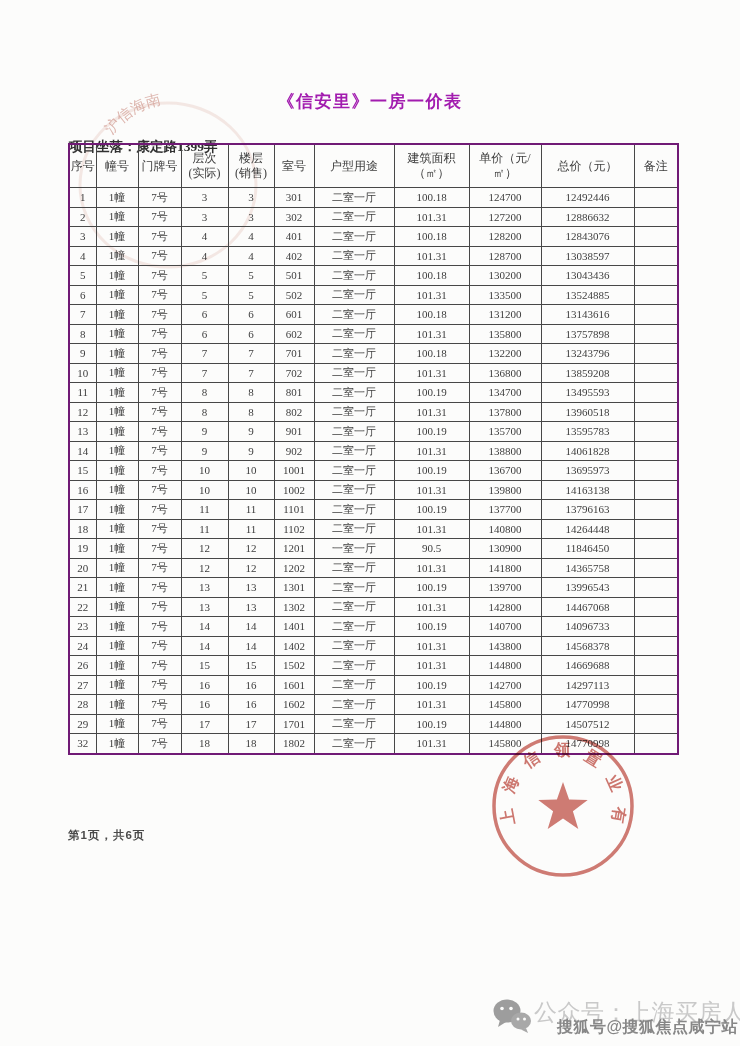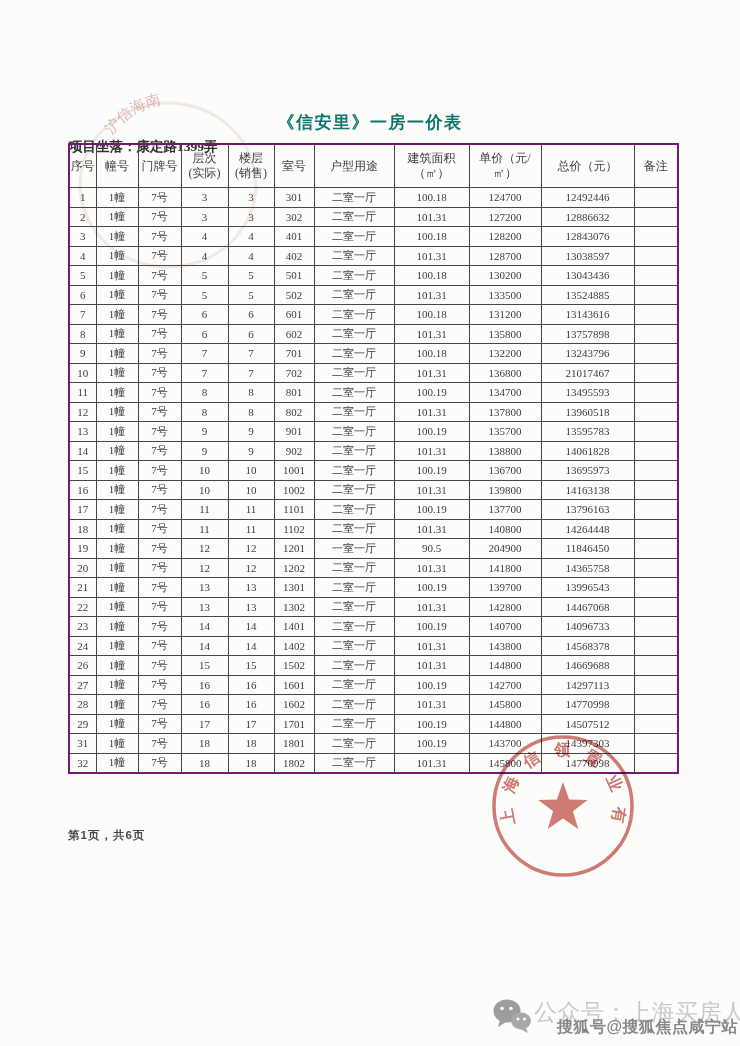--- a/index.html
+++ b/index.html
@@ -10,23 +10,22 @@
   }
   .page{
     position:relative;
     width:740px;height:1046px;
     background:#fcfcfb;
     overflow:hidden;
   }
   .doc-title{
     position:absolute;top:90px;left:0;width:740px;
     text-align:center;
-    font-size:17px;font-weight:bold;color:#0f766e;
+    font-size:17px;font-weight:bold;color:#a21caf;
     letter-spacing:1.5px;
-    margin-top:21px;
   }
   .project-location{
     position:absolute;top:138px;left:69px;
     font-size:13.5px;font-weight:bold;color:#303030;
   }
   table.price-table{
     position:absolute;top:143px;left:68px;
     width:609px;
     border-collapse:collapse;
     table-layout:fixed;
@@ -254,21 +253,21 @@
         <tr>
           <td>10</td>
           <td>1幢</td>
           <td>7号</td>
           <td>7</td>
           <td>7</td>
           <td>702</td>
           <td>二室一厅</td>
           <td>101.31</td>
           <td>136800</td>
-          <td>21017467</td>
+          <td>13859208</td>
           <td></td>
         </tr>
         <tr>
           <td>11</td>
           <td>1幢</td>
           <td>7号</td>
           <td>8</td>
           <td>8</td>
           <td>801</td>
           <td>二室一厅</td>
@@ -370,21 +369,21 @@
         </tr>
         <tr>
           <td>19</td>
           <td>1幢</td>
           <td>7号</td>
           <td>12</td>
           <td>12</td>
           <td>1201</td>
           <td>一室一厅</td>
           <td>90.5</td>
-          <td>204900</td>
+          <td>130900</td>
           <td>11846450</td>
           <td></td>
         </tr>
         <tr>
           <td>20</td>
           <td>1幢</td>
           <td>7号</td>
           <td>12</td>
           <td>12</td>
           <td>1202</td>
@@ -489,33 +488,20 @@
           <td>29</td>
           <td>1幢</td>
           <td>7号</td>
           <td>17</td>
           <td>17</td>
           <td>1701</td>
           <td>二室一厅</td>
           <td>100.19</td>
           <td>144800</td>
           <td>14507512</td>
-          <td></td>
-        </tr>
-        <tr>
-          <td>31</td>
-          <td>1幢</td>
-          <td>7号</td>
-          <td>18</td>
-          <td>18</td>
-          <td>1801</td>
-          <td>二室一厅</td>
-          <td>100.19</td>
-          <td>143700</td>
-          <td>14397303</td>
           <td></td>
         </tr>
         <tr>
           <td>32</td>
           <td>1幢</td>
           <td>7号</td>
           <td>18</td>
           <td>18</td>
           <td>1802</td>
           <td>二室一厅</td>

